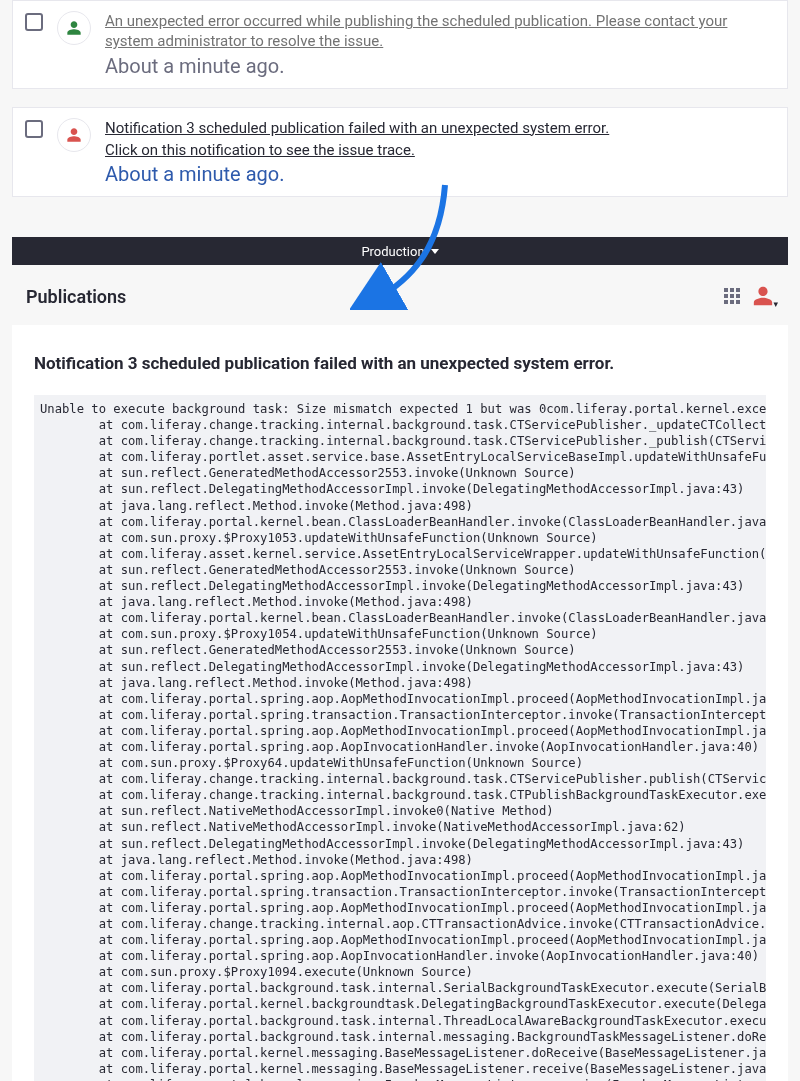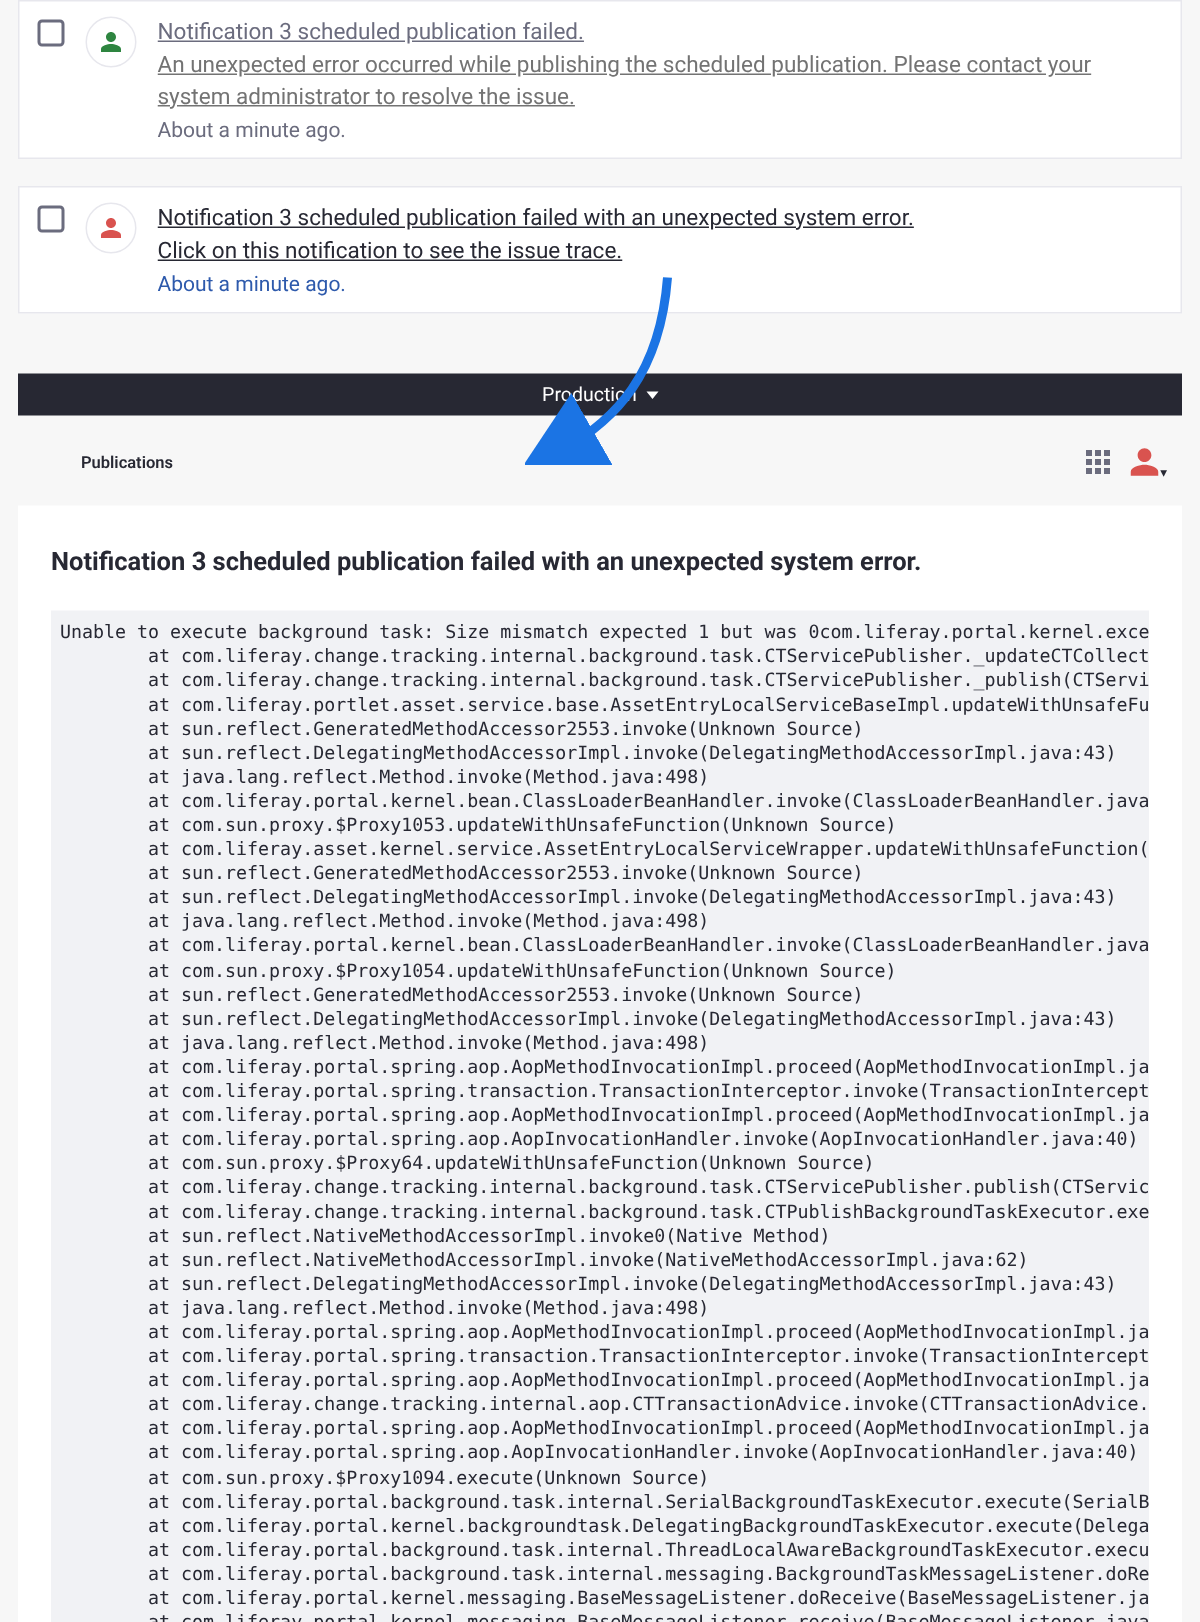--- a/index.html
+++ b/index.html
@@ -63,21 +63,21 @@
       text-decoration: underline;
       display: block;
       margin-bottom: 2px;
     }
     .notif-sub.link {
       color: #272833;
       cursor: pointer;
     }
     .notif-time {
       color: #6b6c7e;
-      font-size: 14px;
+      font-size: 20px;
     }
     .notif-time.blue { color: #2e5aac; }
 
     .arrow-wrap {
       position: absolute;
       left: 350px;
       top: 180px;
       pointer-events: none;
     }
 
@@ -102,21 +102,21 @@
     }
 
     .subheader {
       display: flex;
       align-items: center;
       justify-content: space-between;
       padding: 8px 14px 18px 14px;
       margin: 0 12px;
       background: #fff0;
     }
-    .subheader-title { font-size: 11px; font-weight: 600; color: #272833; margin-left: 28px; }
+    .subheader-title { font-size: 18px; font-weight: 600; color: #272833; }
     .subheader-icons { display: flex; align-items: center; gap: 12px; }
     .grid-icon {
       width: 16px; height: 16px;
       display: grid;
       grid-template-columns: repeat(3, 4px);
       grid-template-rows: repeat(3, 4px);
       gap: 2px;
       cursor: pointer;
     }
     .grid-icon span { background: #6b6c7e; }
@@ -160,21 +160,20 @@
 <body>
 
 <div class="notification-card">
   <div class="checkbox"></div>
   <div class="avatar green">
     <svg width="16" height="16" viewBox="0 0 24 24">
         <path d="M12 12c2.7 0 5-2.3 5-5s-2.3-5-5-5-5 2.3-5 5 2.3 5 5 5zm0 2c-3.3 0-10 1.7-10 5v3h20v-3c0-3.3-6.7-5-10-5z"></path>
       </svg>
   </div>
   <div class="notif-body">
-    <span class="notif-title">Notification 3 scheduled publication failed.</span>
     <span class="notif-sub">An unexpected error occurred while publishing the scheduled publication. Please contact your system administrator to resolve the issue.</span>
     <span class="notif-time">About a minute ago.</span>
   </div>
 </div>
 
 <div class="notification-card" style="margin-bottom:40px;">
   <div class="checkbox"></div>
   <div class="avatar red">
     <svg width="16" height="16" viewBox="0 0 24 24">
         <path d="M12 12c2.7 0 5-2.3 5-5s-2.3-5-5-5-5 2.3-5 5 2.3 5 5 5zm0 2c-3.3 0-10 1.7-10 5v3h20v-3c0-3.3-6.7-5-10-5z"></path>

